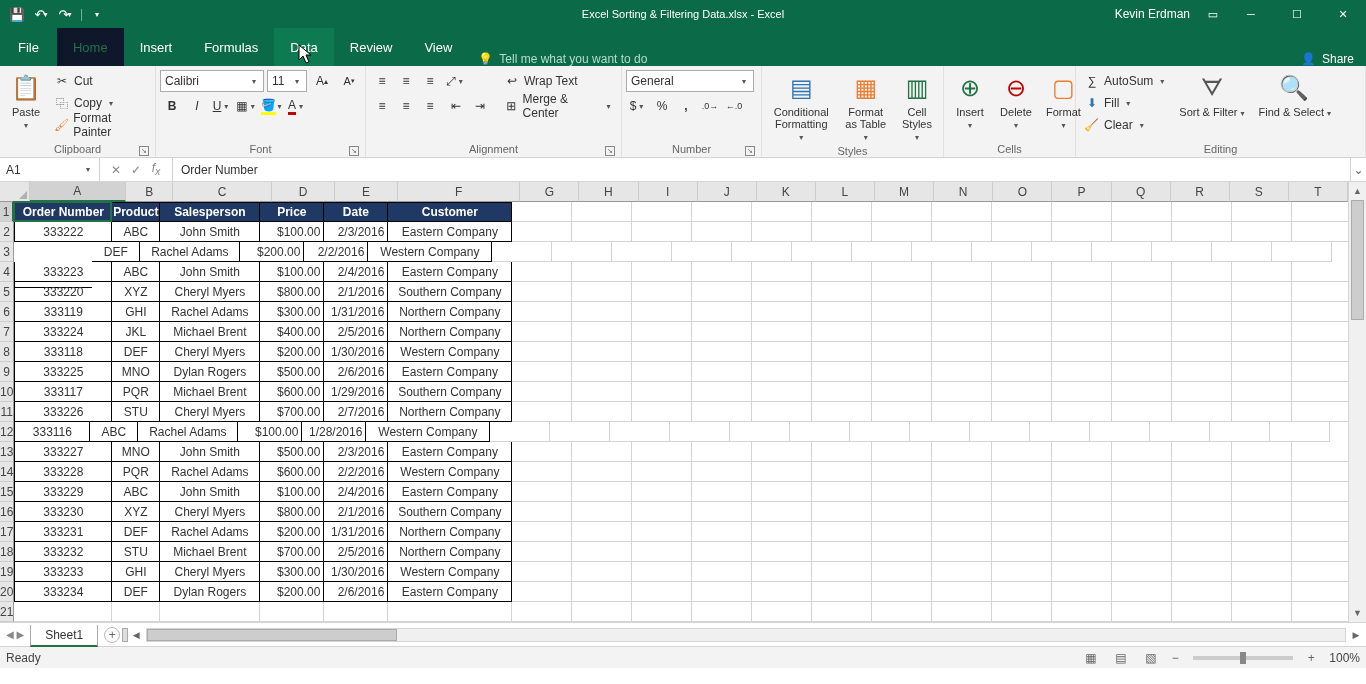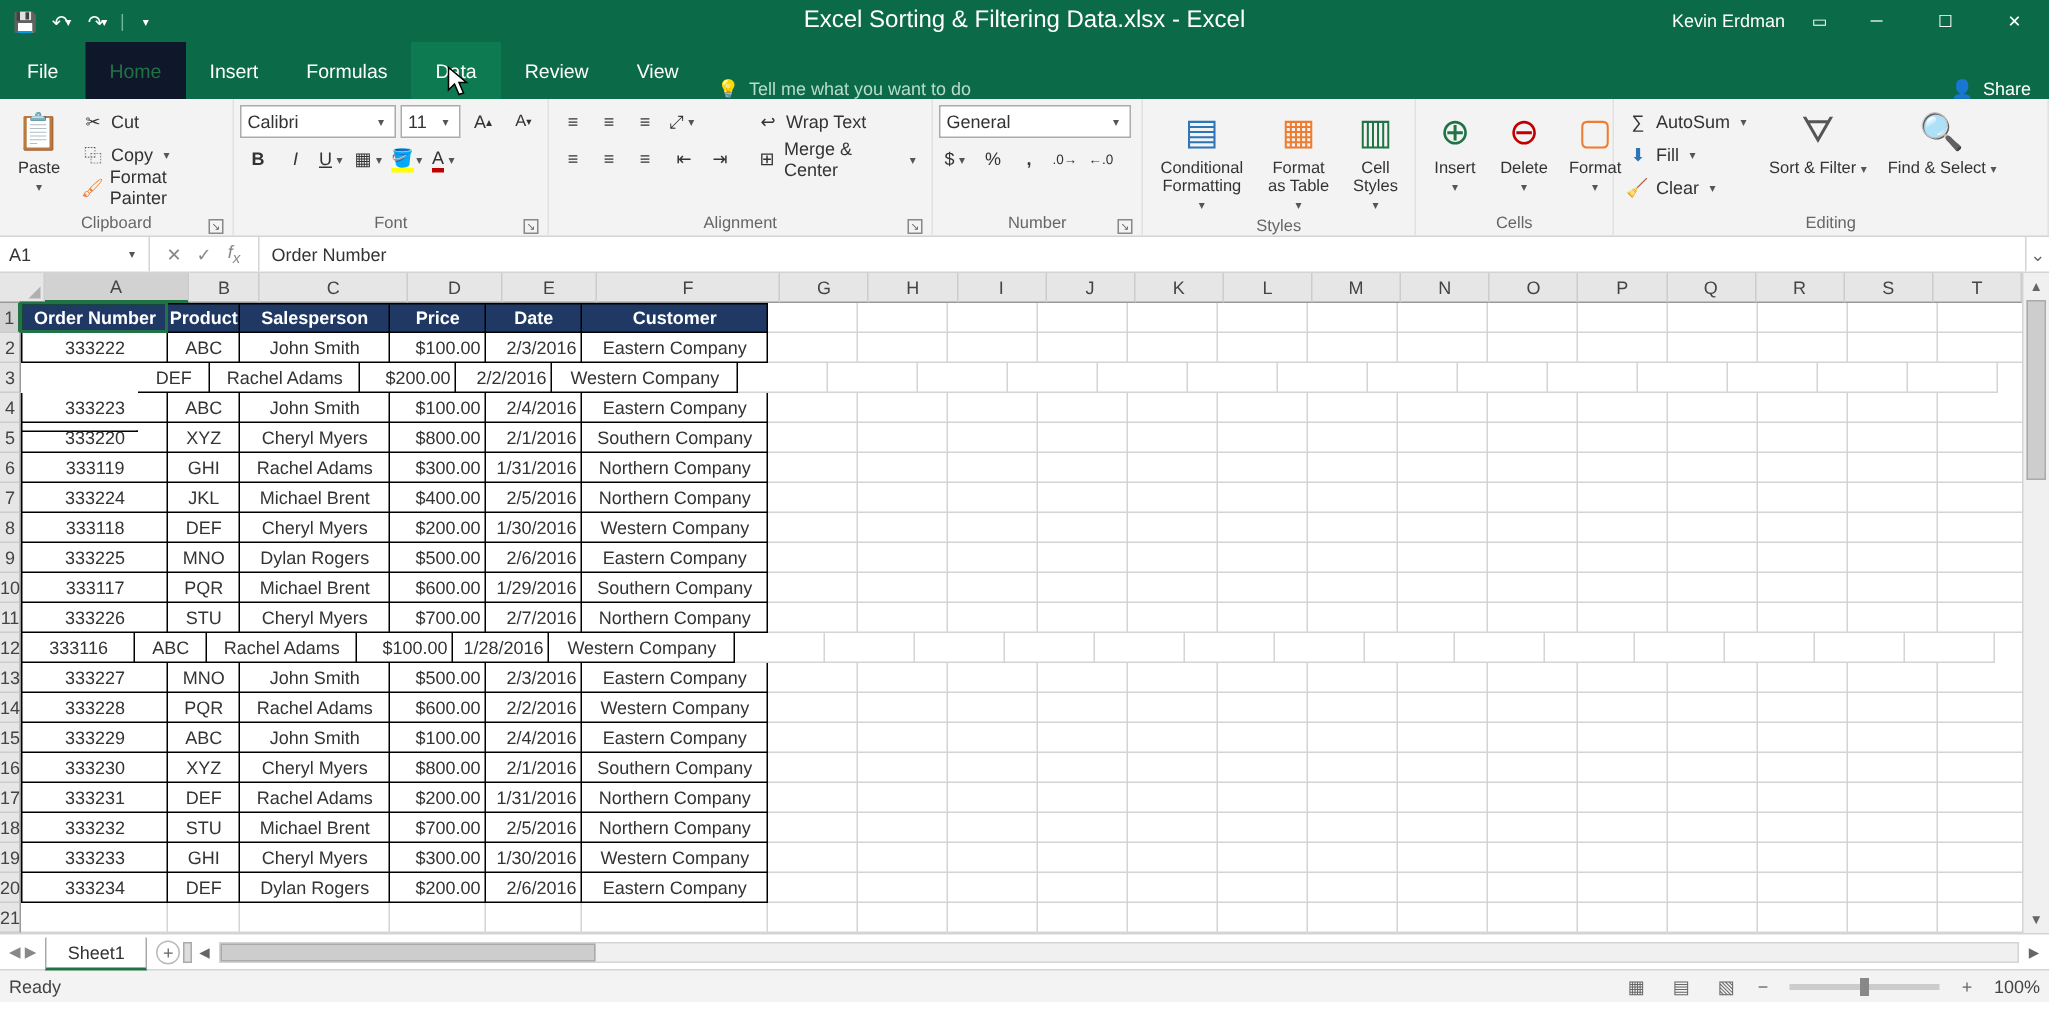--- a/index.html
+++ b/index.html
@@ -4,21 +4,21 @@
 <style>
 * { margin: 0; padding: 0; box-sizing: border-box; font-family: "Segoe UI", Tahoma, sans-serif; }
 body { width: 1366px; height: 684px; overflow: hidden; background: #fff; font-size: 12px; color: #333; }
 
 
 .titlebar { height: 28px; background: #0b6a47; display: flex; align-items: center; color: #fff; position: relative; }
 .qat { display: flex; align-items: center; gap: 2px; padding-left: 6px; }
 .qat-btn { width: 22px; height: 22px; display: flex; align-items: center; justify-content: center; color: #fff; font-size: 13px; }
 .qat-sep { color: #6fb59a; margin: 0 2px; }
 .qat .chev { font-size: 8px; margin-left: -2px; }
-.title-center { position: absolute; left: 50%; transform: translateX(-50%); font-size: 16px; }
+.title-center { position: absolute; left: 50%; transform: translateX(-50%); font-size: 11px; }
 .title-right { position: absolute; right: 0; display: flex; align-items: center; height: 100%; }
 .user { margin-right: 8px; font-size: 12px; }
 .winbtn { width: 46px; height: 28px; display: flex; align-items: center; justify-content: center; font-size: 11px; }
 .winbtn.ribbonopt { width: 30px; }
 
 
 .tabrow { height: 38px; background: #0b6a47; display: flex; align-items: flex-end; color: #fff; position: relative; }
 .tab { padding: 10px 16px 10px; font-size: 13px; height: 38px; display: flex; align-items: center; position: relative; }
 .tab.file { padding: 10px 18px; }
 .tab.active { background: #0f172a; color: #217346; }

